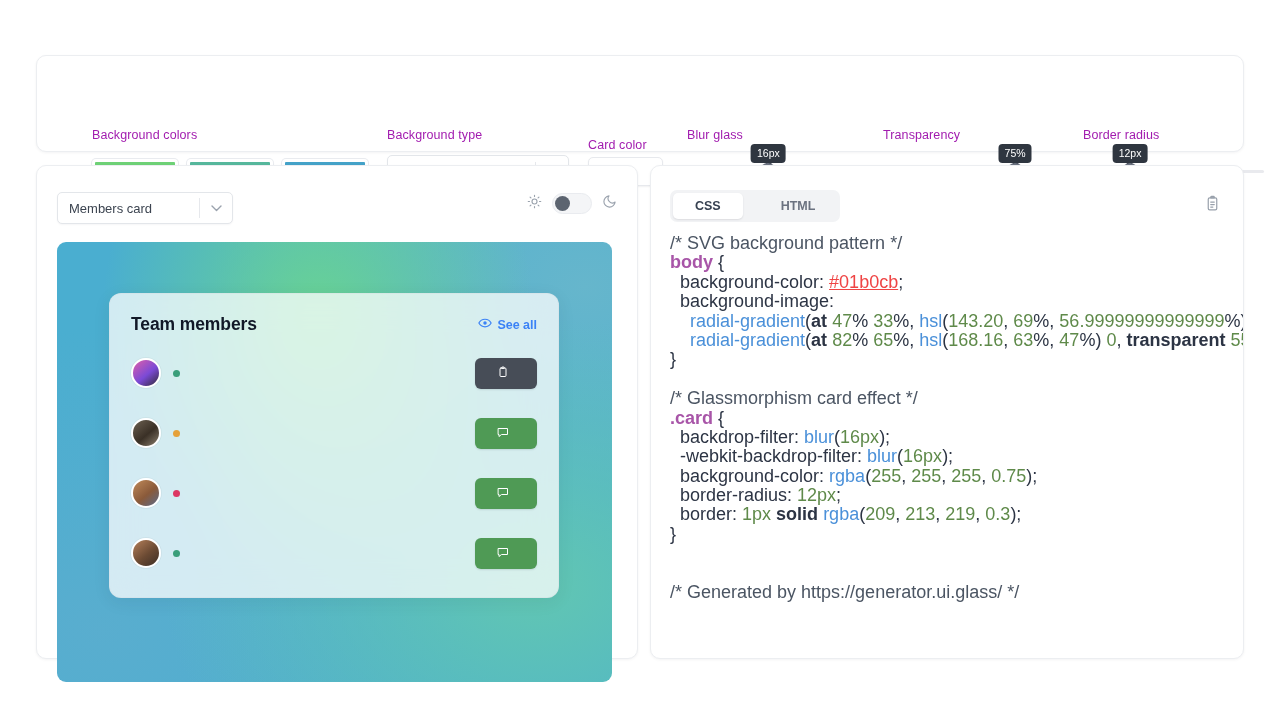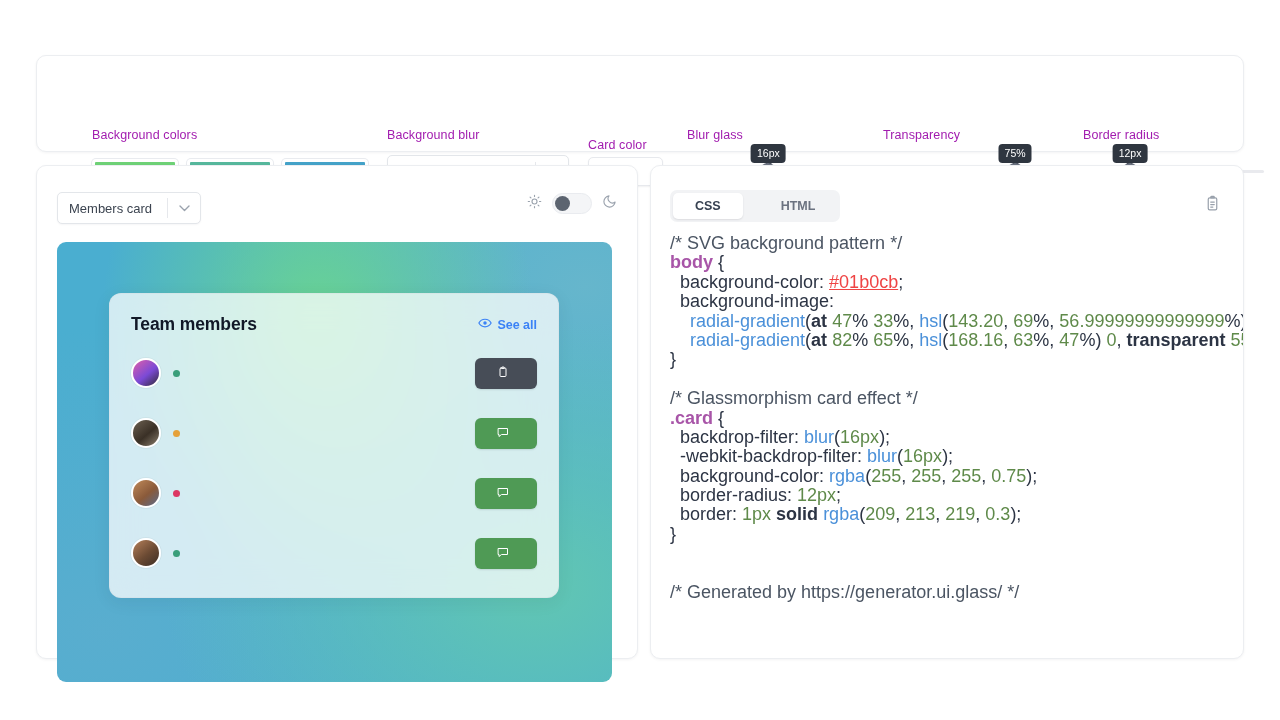--- a/index.html
+++ b/index.html
@@ -75,21 +75,21 @@
 
   
   .preview-panel {
     position:absolute; left: 36px; top: 165px;
     width: 602px; height: 494px;
     background:#ffffff; border:1px solid #eceef1; border-radius:10px;
     box-shadow: 0 1px 3px rgba(16,24,40,.05);
   }
   .pv-select {
     position:absolute; left: 20px; top: 26px;
-    width: 144px; height: 32px;
+    width: 176px; height: 32px;
     background:#fff; border:1px solid #e3e6ea; border-radius:5px;
     display:flex; align-items:center; cursor:pointer;
     box-shadow: 0 1px 2px rgba(16,24,40,.04);
   }
   .theme-toggle-wrap {
     position:absolute; right: 20px; top: 27px;
     display:flex; align-items:center; gap:10px;
   }
   .toggle {
     width: 40px; height: 21px; border-radius: 11px;
@@ -198,21 +198,21 @@
 
   <div class="toolbar">
 
     <div class="ctl-label" style="left:55px; top:72px;">Background colors</div>
     <div class="swatch-row">
       <div class="swatch" id="sw0" style="background: rgb(110, 209, 118);"></div>
       <div class="swatch" id="sw1" style="background: rgb(86, 183, 156);"></div>
       <div class="swatch" id="sw2" style="background: rgb(68, 162, 200);"></div>
     </div>
 
-    <div class="ctl-label" style="left:350px; top:72px;">Background blur</div>
+    <div class="ctl-label" style="left:350px; top:72px;">Background type</div>
     <div class="select-box">
       <span class="select-val">Mesh Gradient</span>
       <span class="select-div"></span>
       <span class="select-arrow">
         <svg width="11" height="7" viewBox="0 0 11 7">
             <path d="M1 1l4.5 4.5L10 1" stroke="#9aa2ad" stroke-width="1.4" fill="none" stroke-linecap="round" stroke-linejoin="round"></path>
           </svg>
       </span>
     </div>
 

